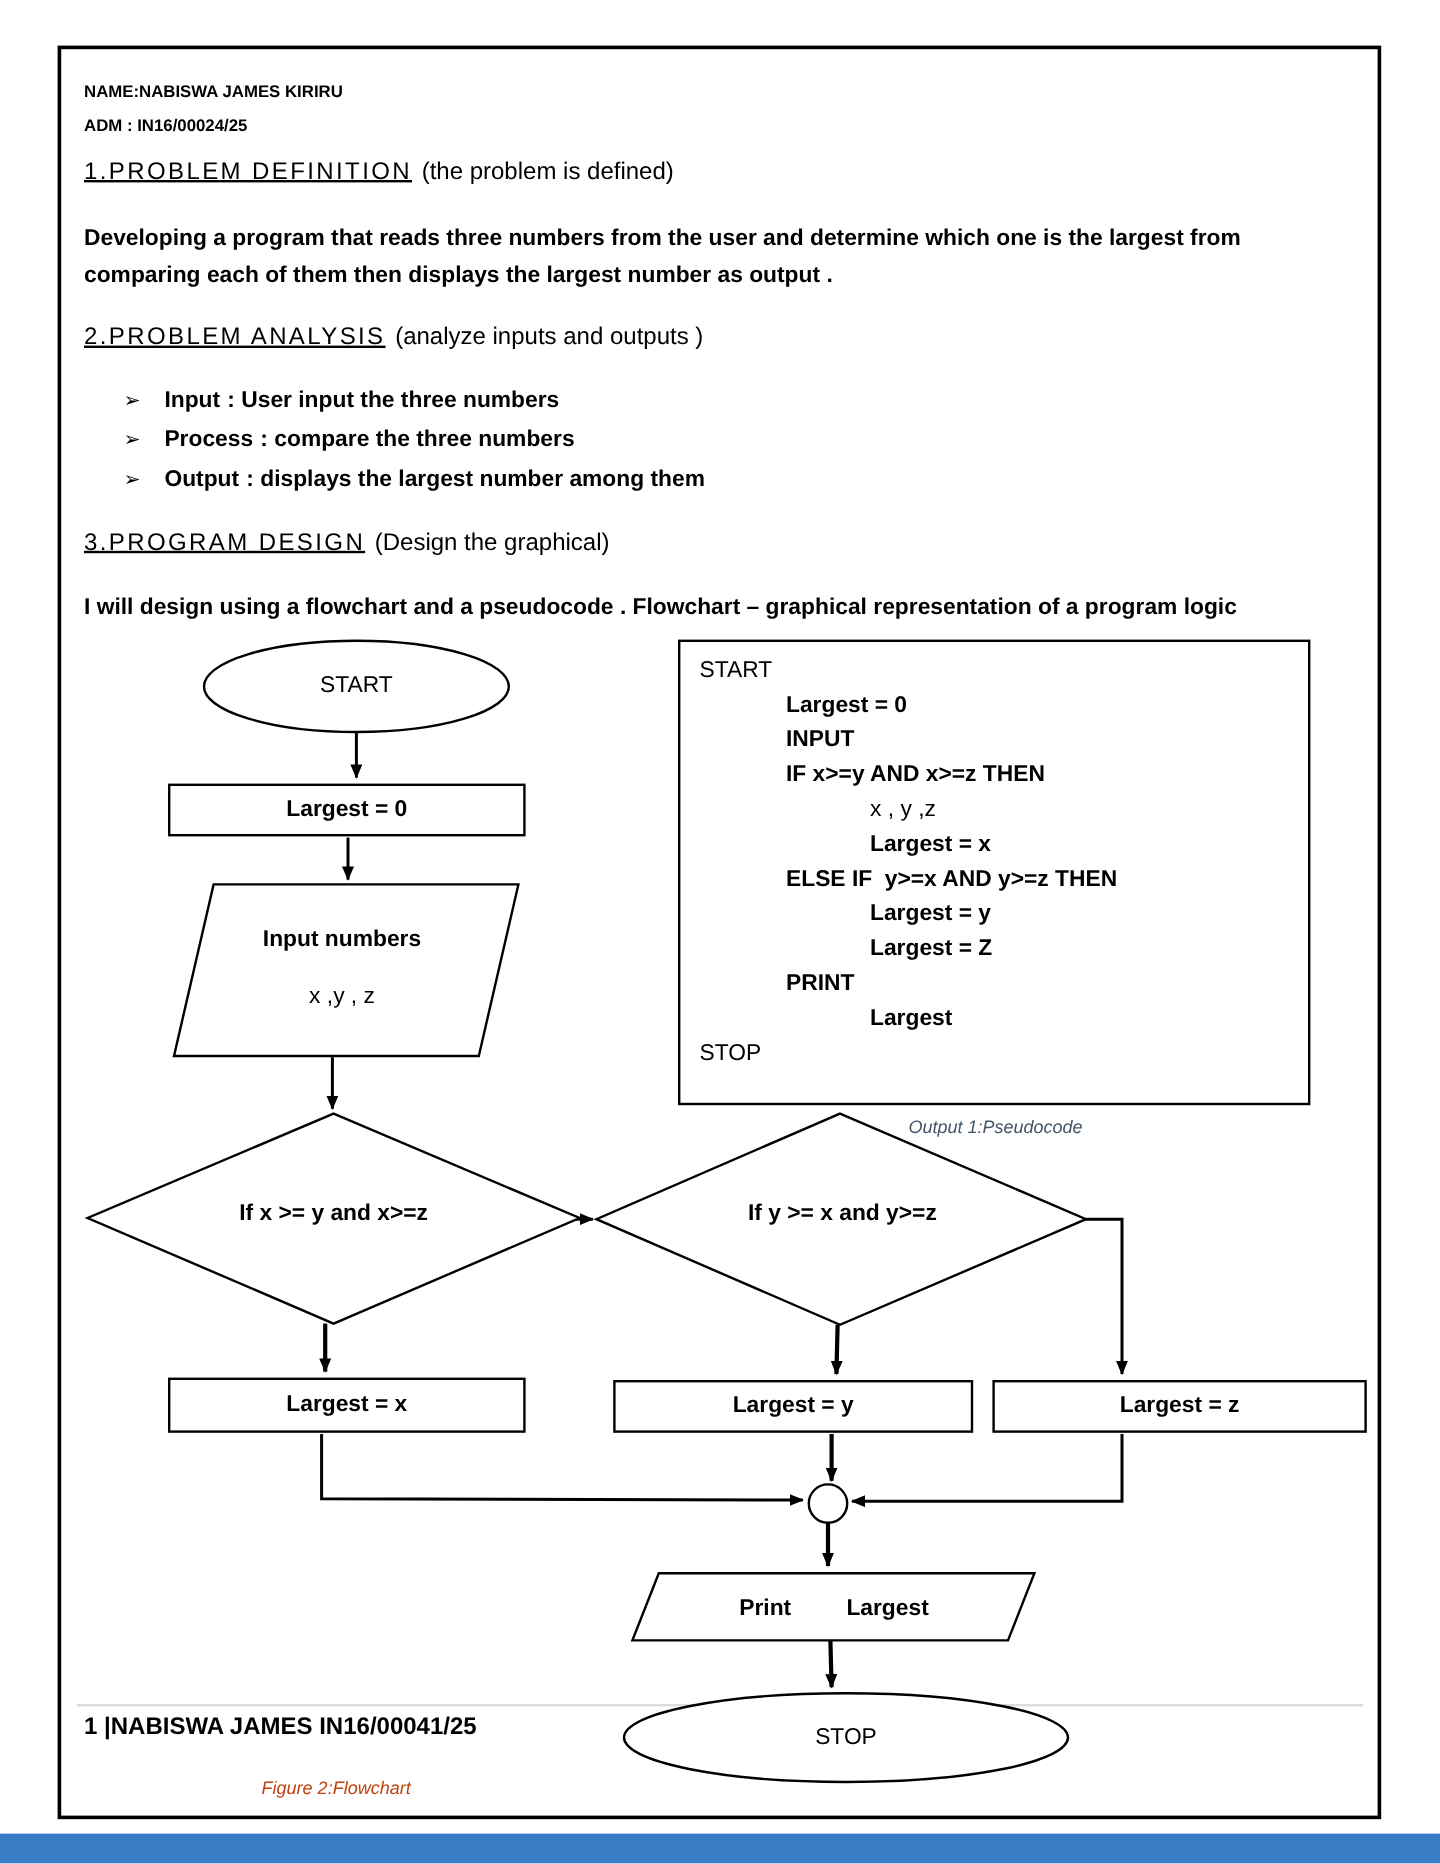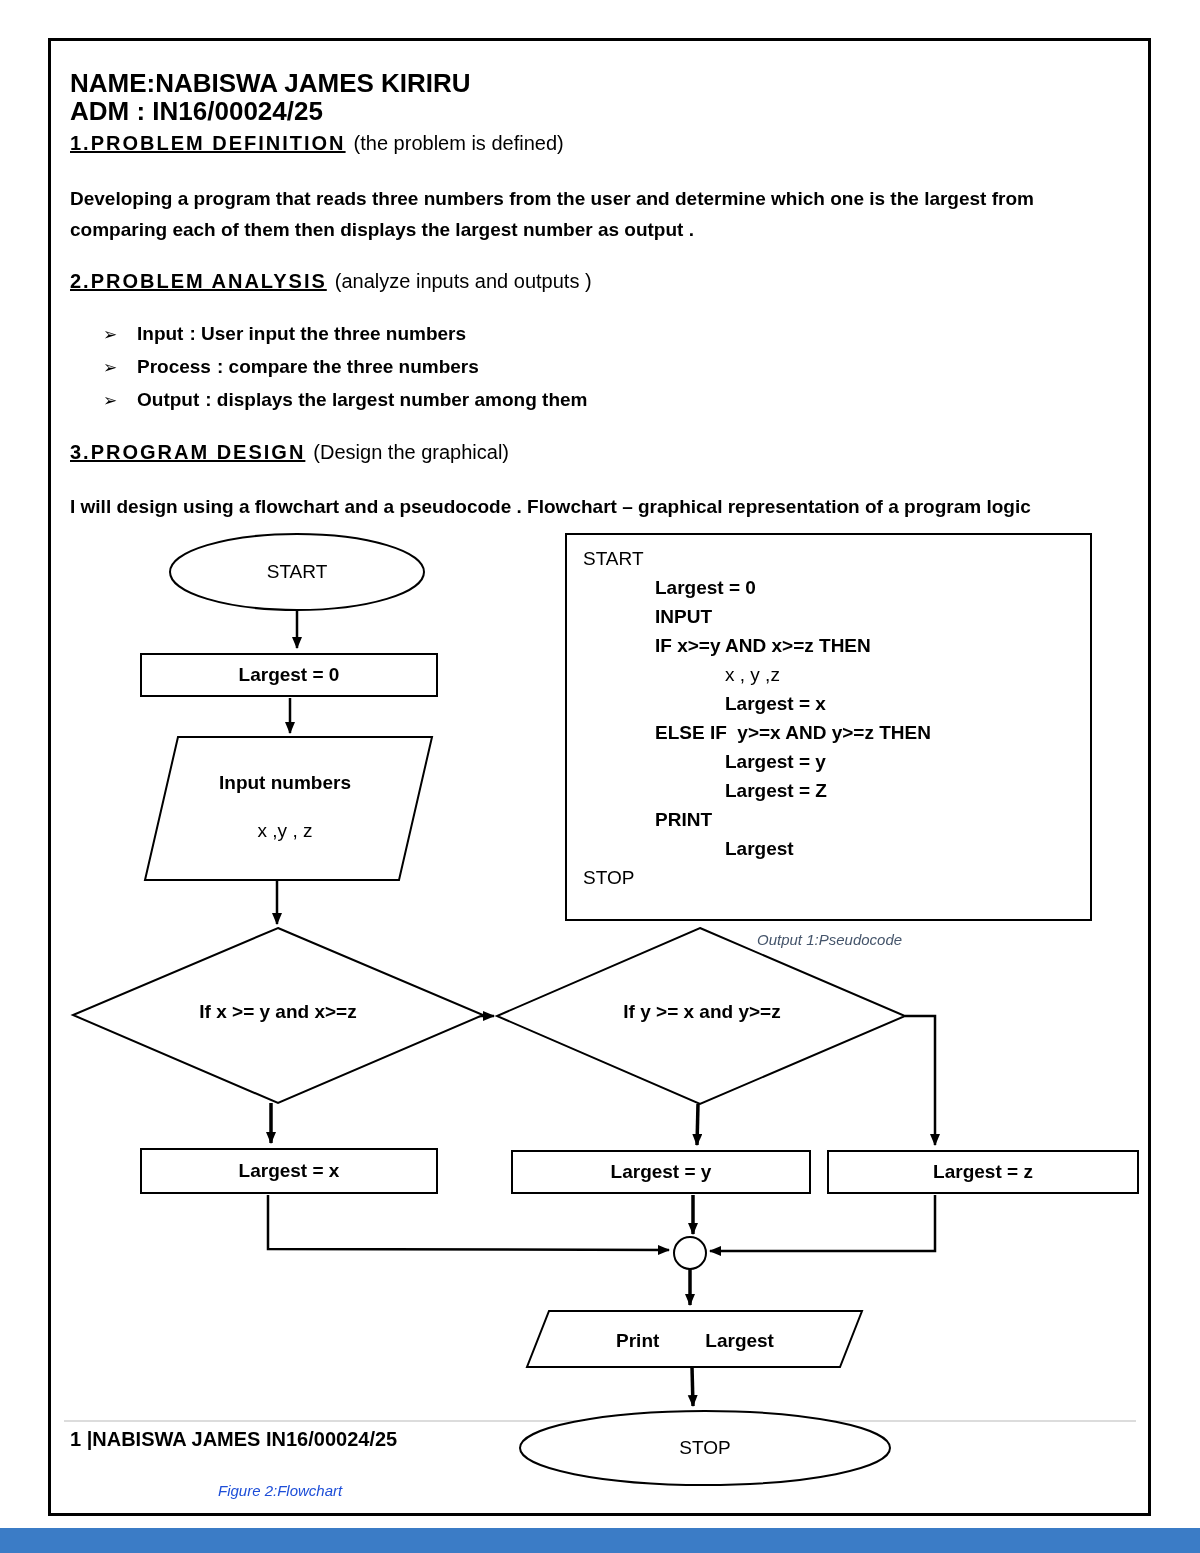--- a/index.html
+++ b/index.html
@@ -7,23 +7,23 @@
   body {
     width:1200px; height:1553px; position:relative; overflow:hidden;
     font-family:"Liberation Sans", sans-serif; color:#000;
   }
   .abs { position:absolute; z-index:2; }
   .frame {
     position:absolute; left:48px; top:38px; width:1103px; height:1478px;
     border:3px solid #000; z-index:0; background:transparent;
   }
   
-  .hline { font-size:26px; font-weight:bold; white-space:nowrap; }
+  .hline { font-size:14px; font-weight:bold; white-space:nowrap; }
   .h { font-size:20px; white-space:nowrap; }
-  .hb { font-weight:bold; text-decoration:underline; letter-spacing:2px; }
+  .hb { font-weight:normal; text-decoration:underline; letter-spacing:2px; }
   .hn { font-weight:normal; margin-left:8px; }
   .para { font-size:19px; font-weight:bold; line-height:31px; width:1050px; }
   .brow { font-size:19px; left:103px; white-space:nowrap; }
   .bglyph { display:inline-block; width:34px; font-size:17px; }
   .bterm { font-weight:bold; }
   .btext { font-weight:bold; margin-left:6px; }
   
   .pseudo {
     position:absolute; left:565px; top:533px; width:527px; height:388px;
     border:2px solid #000; background:#fff; z-index:2; padding-top:9px;
@@ -139,16 +139,16 @@
 <div class="flabel" style="left:197px; top:561px; width:200px;">START</div>
 <div class="flabel fbold" style="left:160px; top:772px; width:250px;">Input numbers</div>
 <div class="flabel" style="left:160px; top:820px; width:250px;">x ,y , z</div>
 <div class="flabel fbold" style="left:128px; top:1001px; width:300px;">If  x &gt;= y and x&gt;=z</div>
 <div class="flabel fbold" style="left:552px; top:1001px; width:300px;">If  y &gt;= x and y&gt;=z</div>
 <div class="flabel print-row" style="left:545px; top:1330px; width:300px;">
   <span>Print</span>
   <span>Largest</span>
 </div>
 <div class="flabel" style="left:605px; top:1437px; width:200px;">STOP</div>
-<div class="abs caption" style="left: 218px; top: 1482px; color: #1d4ed8;">Figure 2:Flowchart</div>
+<div class="abs caption" style="left: 218px; top: 1482px; color: #c2410c;">Figure 2:Flowchart</div>
 
-<div class="abs footer-text" style="left:70px; top:1428px;">1 |NABISWA JAMES  IN16/00024/25</div>
+<div class="abs footer-text" style="left:70px; top:1428px;">1 |NABISWA JAMES  IN16/00041/25</div>
 <div class="footer-bar" style="background: rgb(59, 124, 198);"></div>
 
 </body></html>

